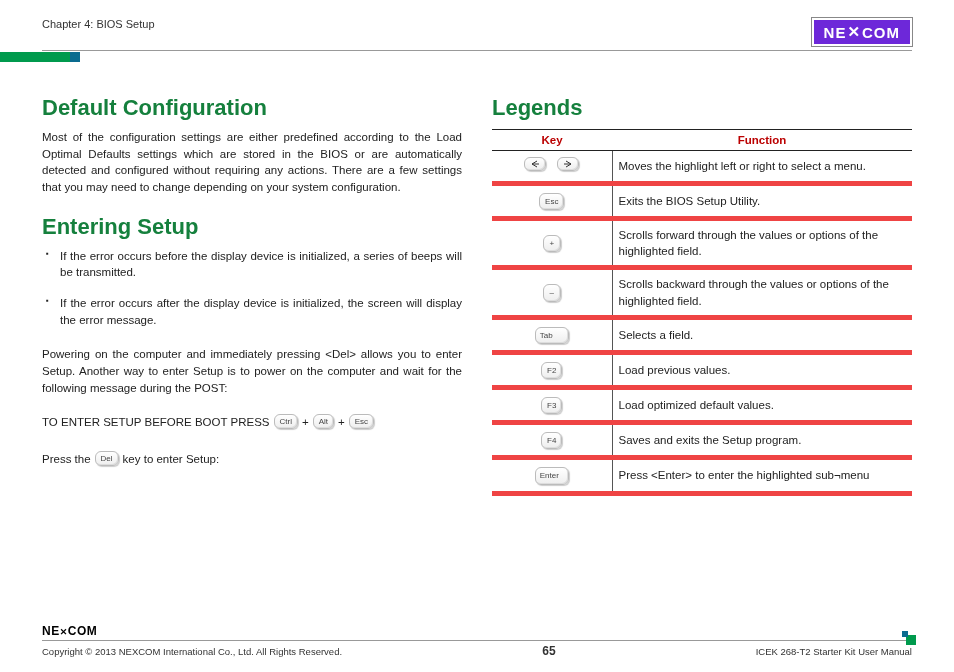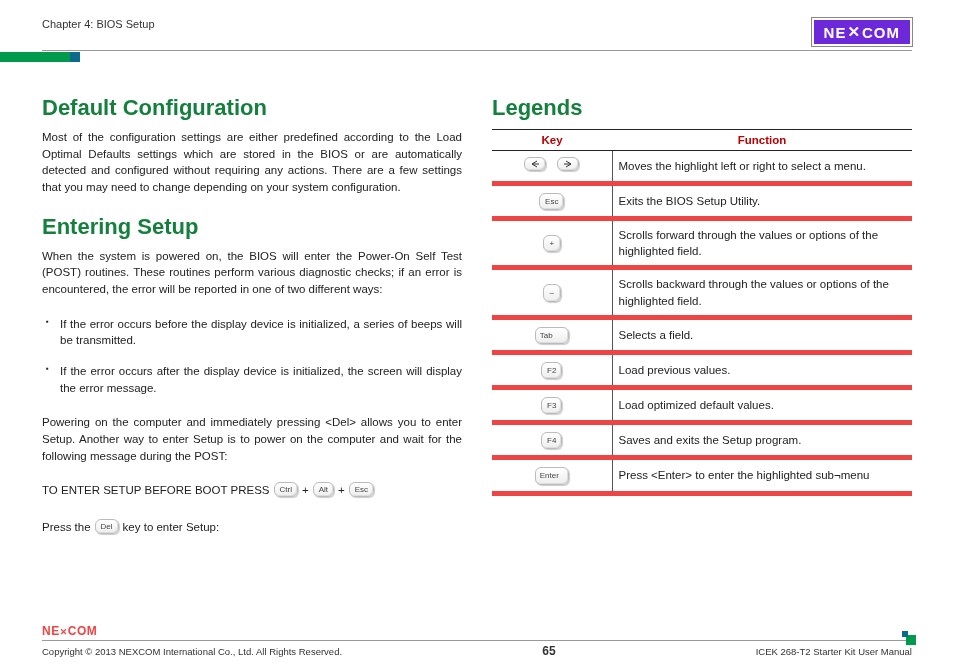--- a/index.html
+++ b/index.html
@@ -168,21 +168,21 @@
     display: flex;
     justify-content: space-between;
     align-items: center;
     font-size: 9.5px;
     color: #333;
   }
   .footer-logo {
     font-weight: 800;
     font-size: 12px;
     letter-spacing: 0.5px;
-    color: #ef4444;
+    color: #000000;
     margin-bottom: 2px;
   }
   .page-num { font-weight: 700; font-size: 12px; }
   .press-line { display:flex; align-items:center; gap:4px; font-size:11.5px; }
 </style>
 </head>
 <body>
 
 <div class="top-row">
   <div class="chapter">Chapter 4: BIOS Setup</div>
@@ -194,21 +194,20 @@
   <div class="hr-accent"></div>
 </div>
 
 <div class="columns">
 
   <div class="col">
     <h1>Default Configuration</h1>
     <p class="para">Most of the configuration settings are either predefined according to the Load Optimal Defaults settings which are stored in the BIOS or are automatically detected and configured without requiring any actions. There are a few settings that you may need to change depending on your system configuration.</p>
 
     <h1>Entering Setup</h1>
-    <p class="para">When the system is powered on, the BIOS will enter the Power-On Self Test (POST) routines. These routines perform various diagnostic checks; if an error is encountered, the error will be reported in one of two different ways:</p>
 
     <ul class="bullets">
       <li>If the error occurs before the display device is initialized, a series of beeps will be transmitted.</li>
       <li>If the error occurs after the display device is initialized, the screen will display the error message.</li>
     </ul>
 
     <p class="para">Powering on the computer and immediately pressing &lt;Del&gt; allows you to enter Setup. Another way to enter Setup is to power on the computer and wait for the following message during the POST:</p>
 
     <div class="setup-line">
       <span class="caps">TO ENTER SETUP BEFORE BOOT PRESS</span>

